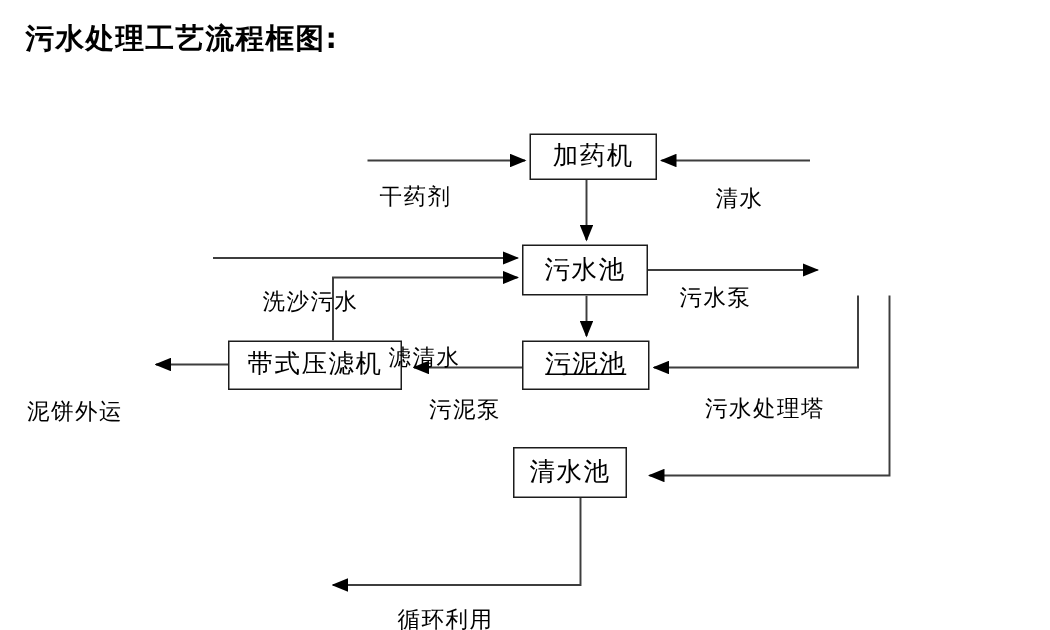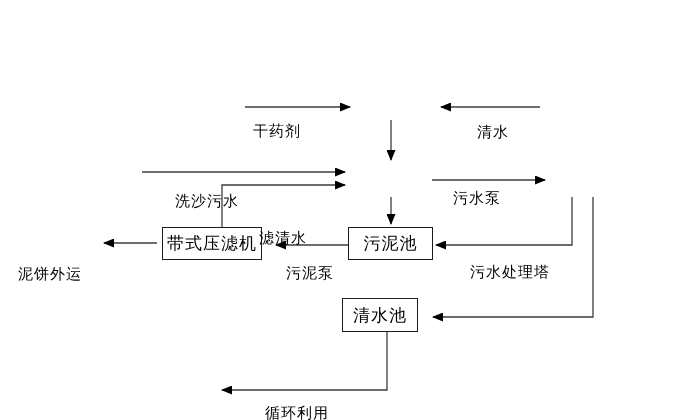--- a/index.html
+++ b/index.html
@@ -49,39 +49,40 @@
     line-height: 1;
     white-space: nowrap;
     letter-spacing: 1px;
     background: transparent;
     margin-top: 40px;
   }
   
   #node-dosing        { left: 353px; top:  89px; width:  85px; height: 31px; }
   #node-sewage-pool   { left: 348px; top: 163px; width:  84px; height: 34px; }
   #node-tower         { left: 548px; top: 166px; width: 130px; height: 31px; }
-  #node-sludge-pool   { left: 348px; top: 227px; width:  85px; height: 33px; }
-  #node-belt-press    { left: 162px; top: 227px; width: 100px; height: 33px; }
+  #node-sludge-pool   { left: 348px; top: 227px; width:  85px; height: 33px; text-decoration: underline; }
+  #node-belt-press    { left: 152px; top: 227px; width: 116px; height: 33px; }
   #node-clean-pool    { left: 342px; top: 298px; width:  76px; height: 34px; }
   
   #lbl-dry-agent      { left: 253px; top:  84px; }
   #lbl-clean-water    { left: 477px; top:  85px; }
   #lbl-sand-washing   { left: 175px; top: 154px; }
   #lbl-sewage-pump    { left: 453px; top: 151px; }
   #lbl-filtered-water { left: 259px; top: 191px; }
   #lbl-sludge-pump    { left: 286px; top: 226px; }
   #lbl-bottom-sewage  { left: 470px; top: 225px; }
   #lbl-mud-cake       { left: 18px;  top: 227px; }
   #lbl-recycle        { left: 265px; top: 366px; }
 </style>
 </head>
 <body>
 
 <div id="canvas">
 
+  <div class="page-title">污水处理工艺流程框图:</div>
 
   <svg class="lines" width="700" height="420" viewBox="0 0 700 420">
     <defs>
       <marker id="arr" markerWidth="11" markerHeight="9" refX="10" refY="4.5" orient="auto" markerUnits="userSpaceOnUse">
         <path d="M0,0 L11,4.5 L0,9 Z" fill="#000000"></path>
       </marker>
     </defs>
     <g fill="none" stroke="#3d3d3d" stroke-width="1.3">
       <path d="M245,107 L350,107" marker-end="url(#arr)"></path>
       <path d="M540,107 L441,107" marker-end="url(#arr)"></path>
@@ -91,20 +92,22 @@
       <path d="M432,180 L545,180" marker-end="url(#arr)"></path>
       <path d="M391,197 L391,224" marker-end="url(#arr)"></path>
       <path d="M572,197 L572,245 L436,245" marker-end="url(#arr)"></path>
       <path d="M348,245 L276,245" marker-end="url(#arr)"></path>
       <path d="M157,243 L104,243" marker-end="url(#arr)"></path>
       <path d="M593,197 L593,317 L433,317" marker-end="url(#arr)"></path>
       <path d="M387,332 L387,390 L222,390" marker-end="url(#arr)"></path>
     </g>
   </svg>
 
+  <div class="node" id="node-dosing">加药机</div>
+  <div class="node" id="node-sewage-pool">污水池</div>
   <div class="node" id="node-sludge-pool">污泥池</div>
   <div class="node" id="node-belt-press">带式压滤机</div>
   <div class="node" id="node-clean-pool">清水池</div>
 
   <div class="flow-label" id="lbl-dry-agent">干药剂</div>
   <div class="flow-label" id="lbl-clean-water">清水</div>
   <div class="flow-label" id="lbl-sand-washing">洗沙污水</div>
   <div class="flow-label" id="lbl-sewage-pump">污水泵</div>
   <div class="flow-label" id="lbl-filtered-water">滤清水</div>
   <div class="flow-label" id="lbl-sludge-pump">污泥泵</div>

